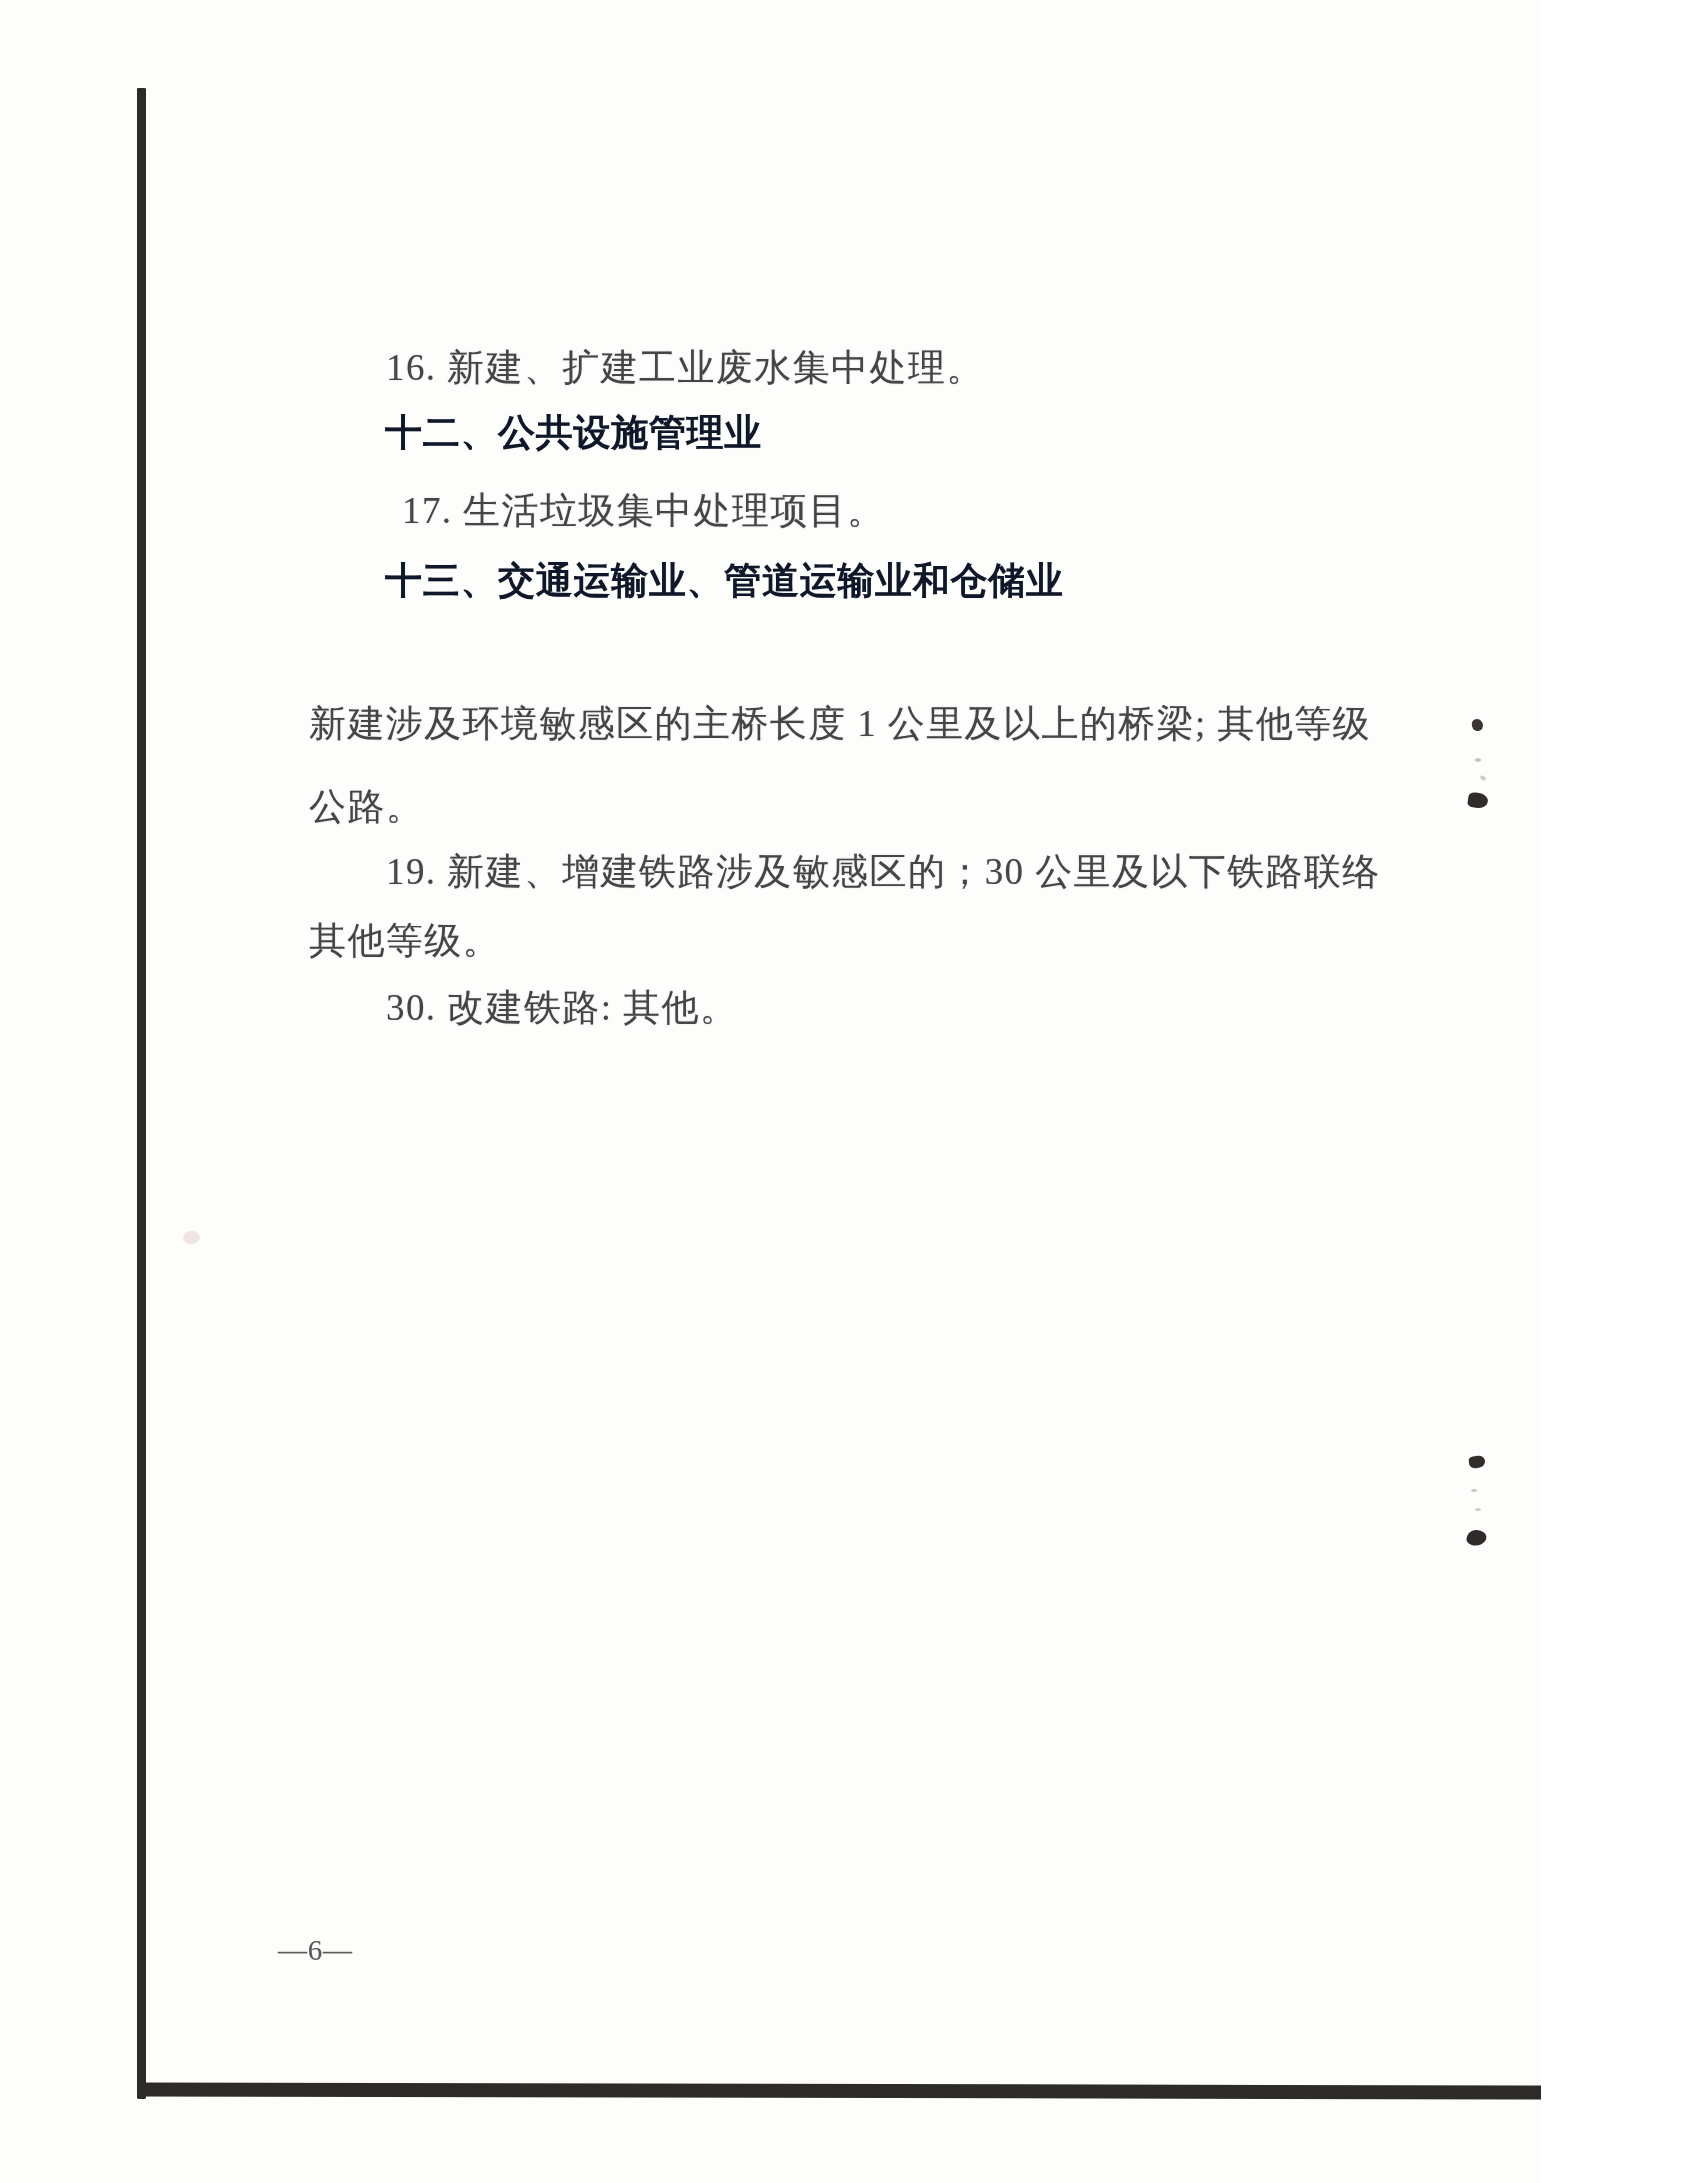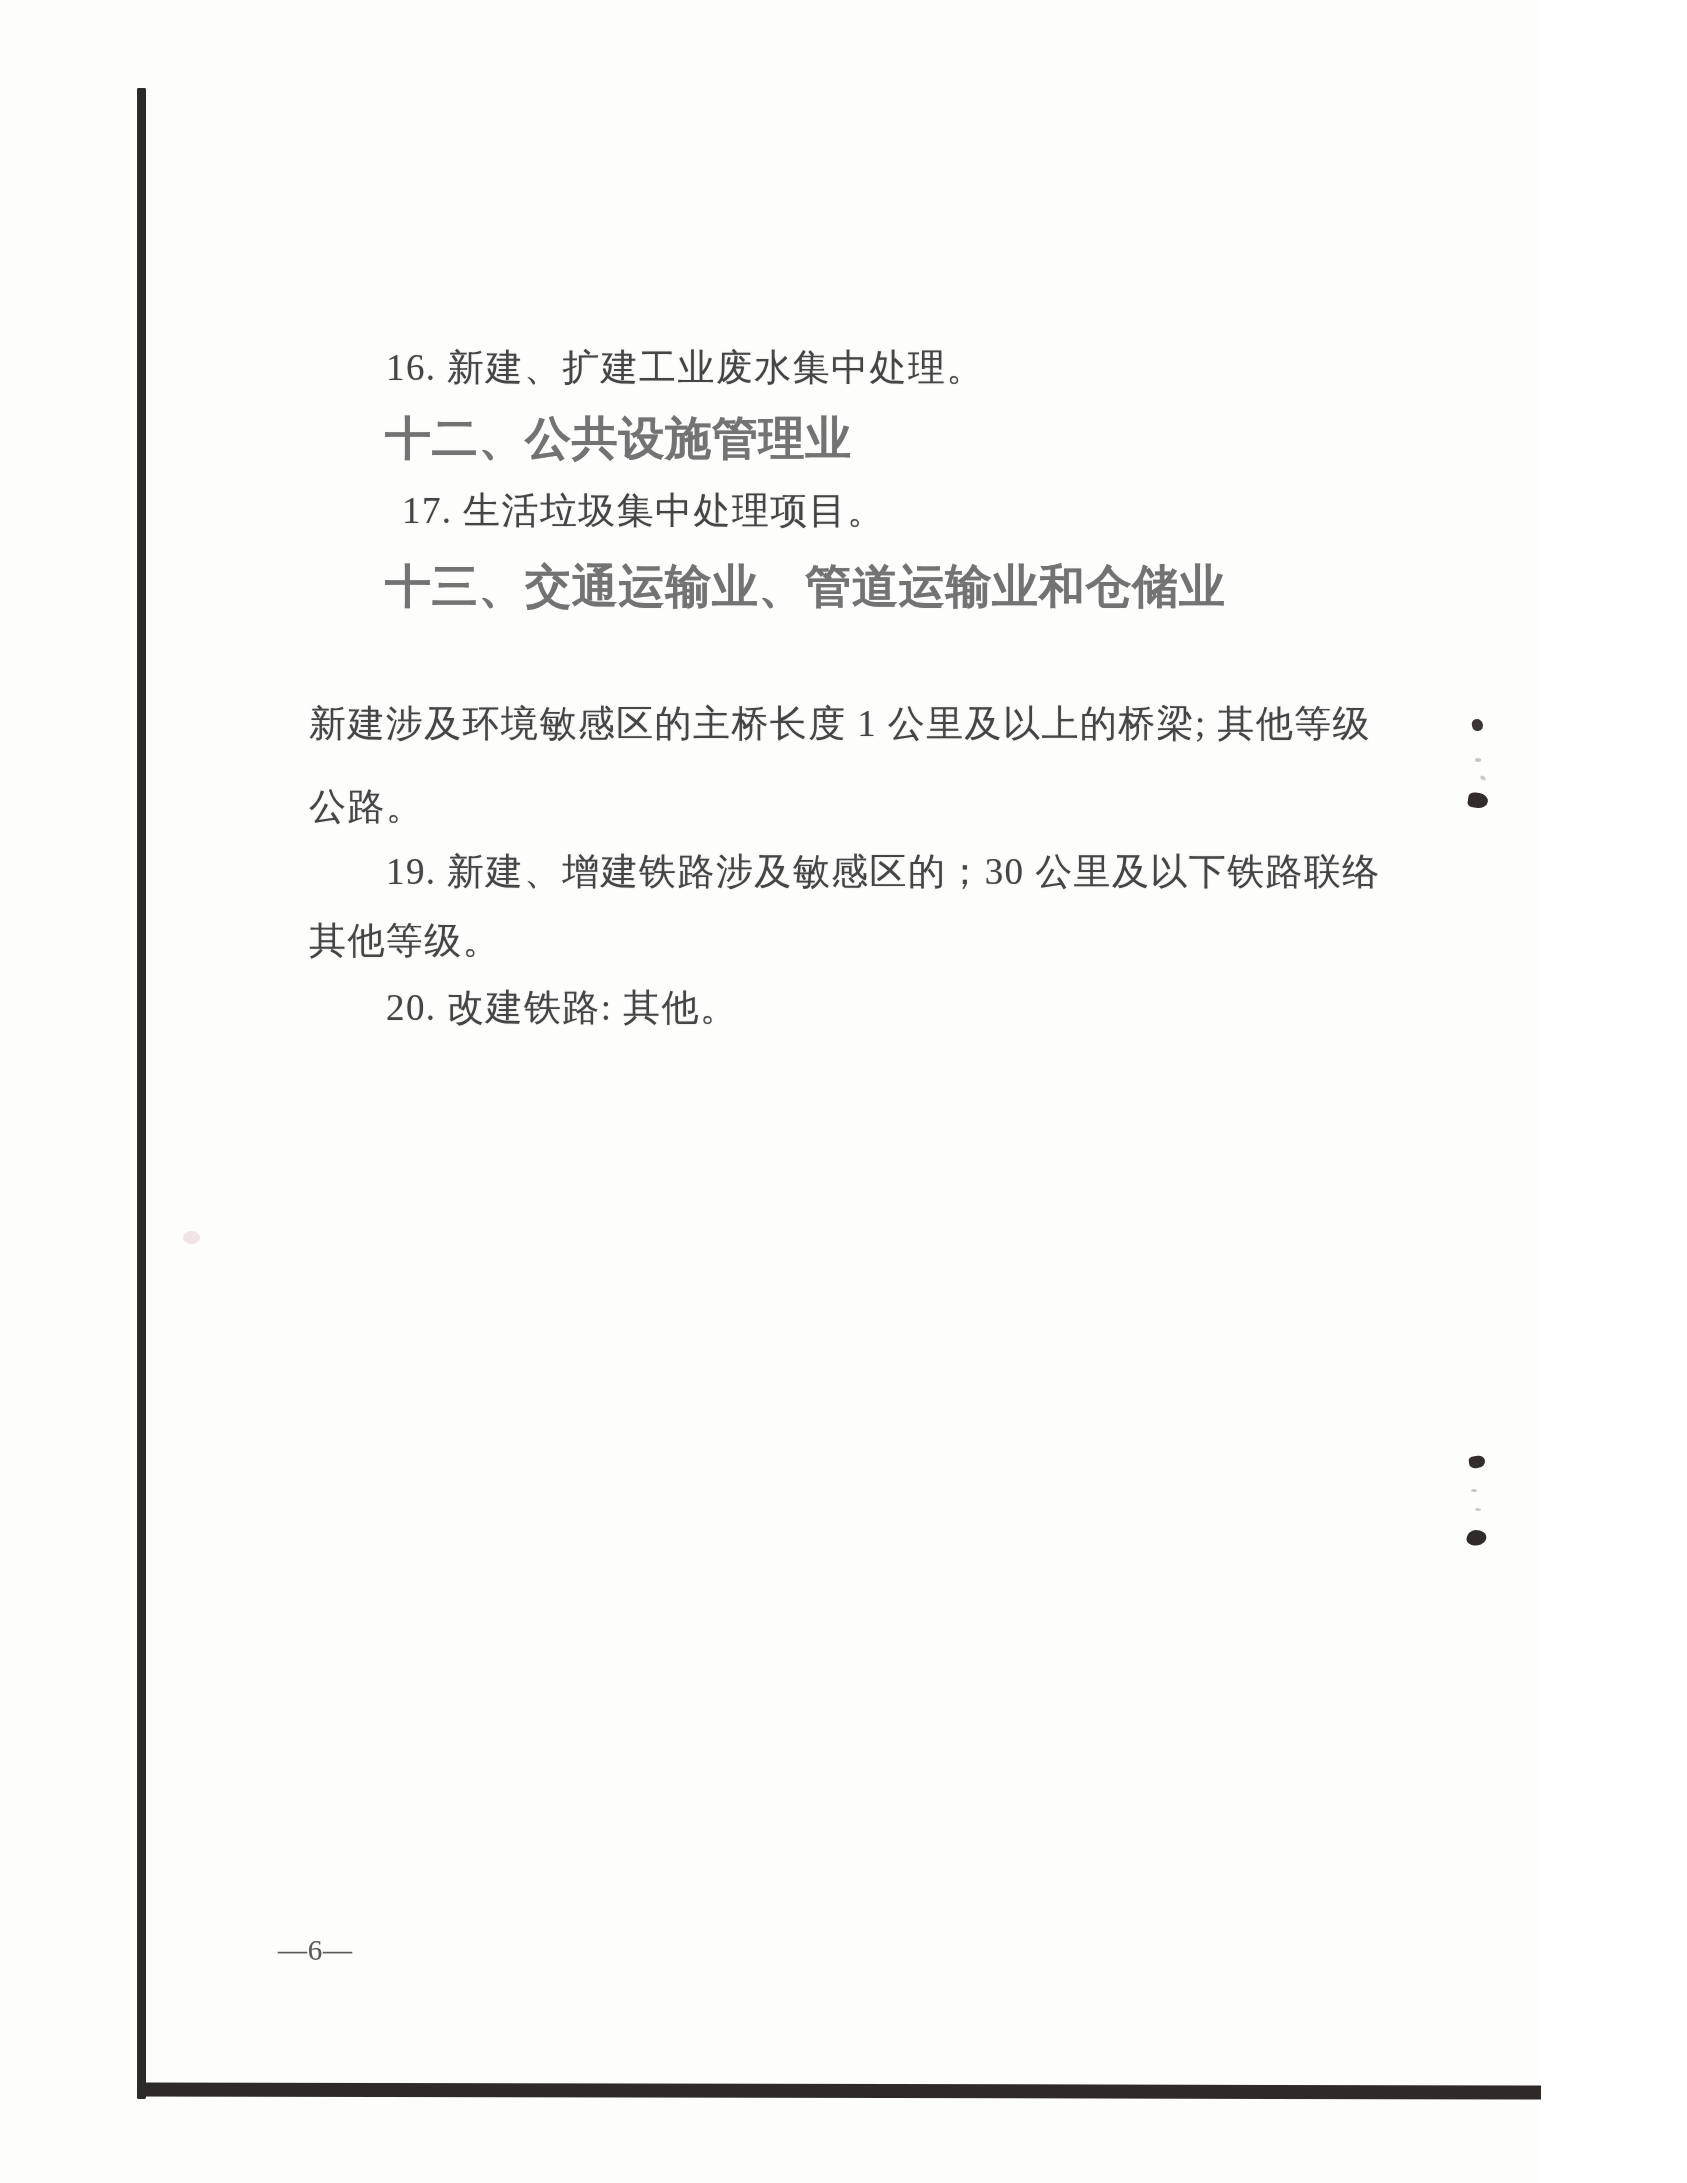--- a/index.html
+++ b/index.html
@@ -43,22 +43,22 @@
     white-space: pre;
     color: #454545;
     font-size: 37px;
     letter-spacing: 1.4px;
     line-height: 1.1;
     text-shadow: 0 0 1.4px rgba(90,90,90,0.35);
   }
   .heading {
     font-family: "Liberation Sans", "DejaVu Sans", sans-serif;
     font-weight: 700;
-    color: #737373;
-    font-size: 46px;
+    color: #0f172a;
+    font-size: 37px;
     letter-spacing: 0.7px;
     text-shadow: 0 0 0.7px rgba(60,60,60,0.4);
   }
   .page-number {
     position: absolute;
     left: 278px; top: 1934px;
     font-size: 29px;
     color: #5c5a58;
     letter-spacing: 0.7px;
     text-shadow: 0 0 0.7px rgba(100,100,100,0.4);
@@ -94,21 +94,21 @@
 
 
   <div class="line" style="left:309px; top:704px;">新建涉及环境敏感区的主桥长度 1 公里及以上的桥梁; 其他等级</div>
 
   <div class="line" style="left:309px; top:787px;font-family:Liberation Serif, serif;">公路。</div>
 
   <div class="line" style="left:386px; top:852px;">19. 新建、增建铁路涉及敏感区的；30 公里及以下铁路联络</div>
 
   <div class="line" style="left:309px; top:921px;">其他等级。</div>
 
-  <div class="line" style="left:386px; top:988px;">20. 改建铁路: 其他。</div>
+  <div class="line" style="left:386px; top:988px;">30. 改建铁路: 其他。</div>
 
   <div class="page-number">—6—</div>
 
   <div class="speck sp1"></div>
   <div class="speck spf1"></div>
   <div class="speck spf2"></div>
   <div class="speck sp2"></div>
   <div class="speck sp3"></div>
   <div class="speck spf3"></div>
   <div class="speck spf4"></div>

